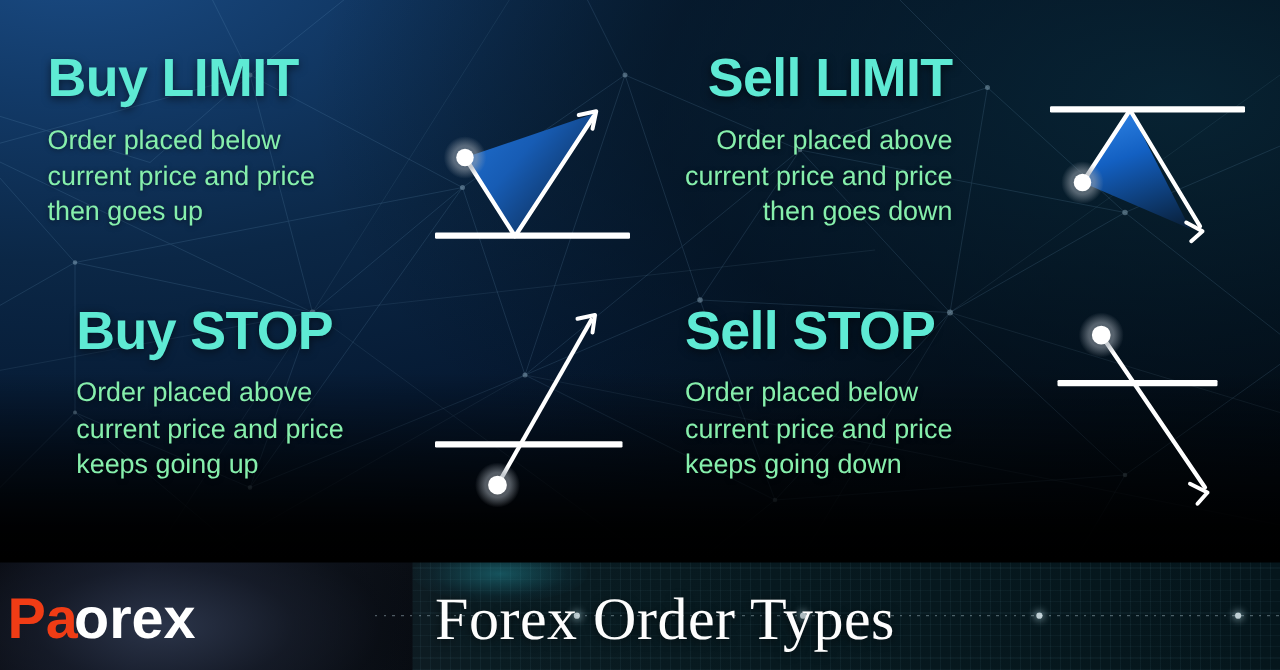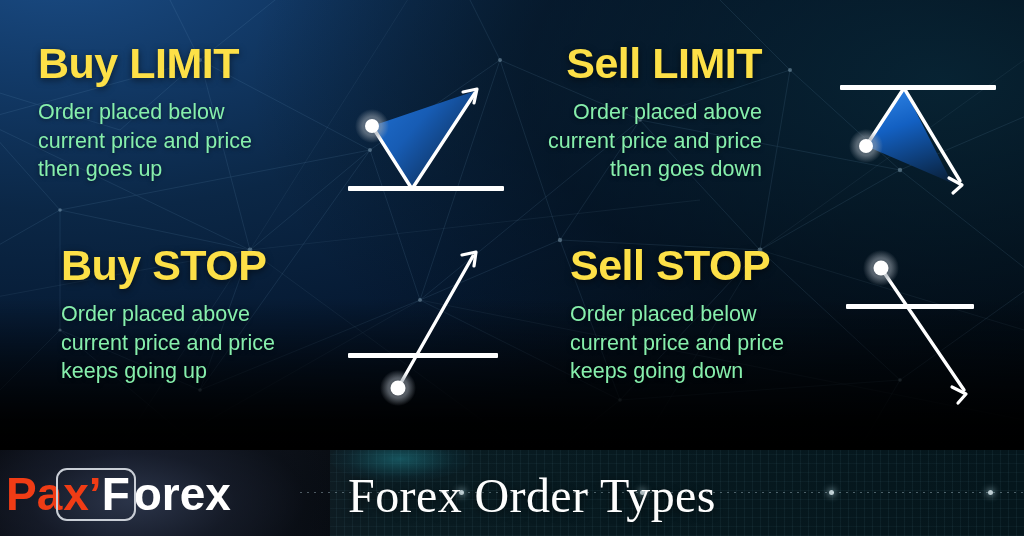--- a/index.html
+++ b/index.html
@@ -15,28 +15,28 @@
            linear-gradient(180deg,#0a2544 0%,#061a31 55%,#01060c 92%,#000 100%);
   }
   .board .tealwash{position:absolute;inset:0;
       background:radial-gradient(90% 120% at 92% 18%, rgba(8,38,54,.85) 0%, rgba(3,16,26,.55) 45%, rgba(0,0,0,0) 75%);}
   .board .botfade{position:absolute;left:0;right:0;bottom:0;height:150px;
       background:linear-gradient(180deg,rgba(0,0,0,0) 0%,rgba(0,0,0,.55) 45%,rgba(0,0,0,.95) 82%,#000 100%);}
   .netsvg{position:absolute;inset:0;width:1024px;height:448px;}
 
   
   .quad{position:absolute;}
-  .q-title{font-weight:bold;color:#fde047;letter-spacing:-0.5px;
+  .q-title{font-weight:bold;color:#5eead4;letter-spacing:-0.5px;
            text-shadow:0 2px 7px rgba(0,0,0,.55);}
   .q-body{color:#86efac;font-weight:400;text-shadow:0 1px 4px rgba(0,0,0,.5);}
 
   #q1{left:38px;top:38px;}
   #q2{left:548px;top:38px;text-align:right;}
   #q3{left:38px;top:240px;margin-left:23px;}
-  #q4{left:570px;top:240px;}
+  #q4{left:548px;top:240px;}
   #q1 .q-title,#q2 .q-title,#q3 .q-title,#q4 .q-title{font-size:43px;line-height:50px;margin:0 0 10px 0;}
   #q1 .q-body,#q2 .q-body,#q3 .q-body,#q4 .q-body{font-size:21.5px;line-height:28.5px;margin:0;white-space:pre-line;}
 
   
   .diagram{position:absolute;}
   #d1{left:330px;top:58px;width:190px;height:155px;}
   #d2{left:822px;top:58px;width:190px;height:155px;}
   #d3{left:330px;top:238px;width:190px;height:175px;}
   #d4{left:822px;top:238px;width:190px;height:175px;}
 
@@ -232,22 +232,19 @@
     <div class="dotline">
       <i style="left:22%"></i>
         <i style="left:47%"></i>
         <i style="left:73%"></i>
         <i style="left:95%"></i>
     </div>
     <div class="topline"></div>
 
     <div class="logo">
       <span class="lg pax">Pa</span>
-      <span class="boxwrap">
-        <span class="lg xq">x</span><span class="lg xq">’</span><span class="lg ef">F</span>
-      </span>
       <span class="lg orex">orex</span>
     </div>
 
     <div class="foot-title">Forex Order Types</div>
   </div>
 
 </div>
 
 </body></html>

